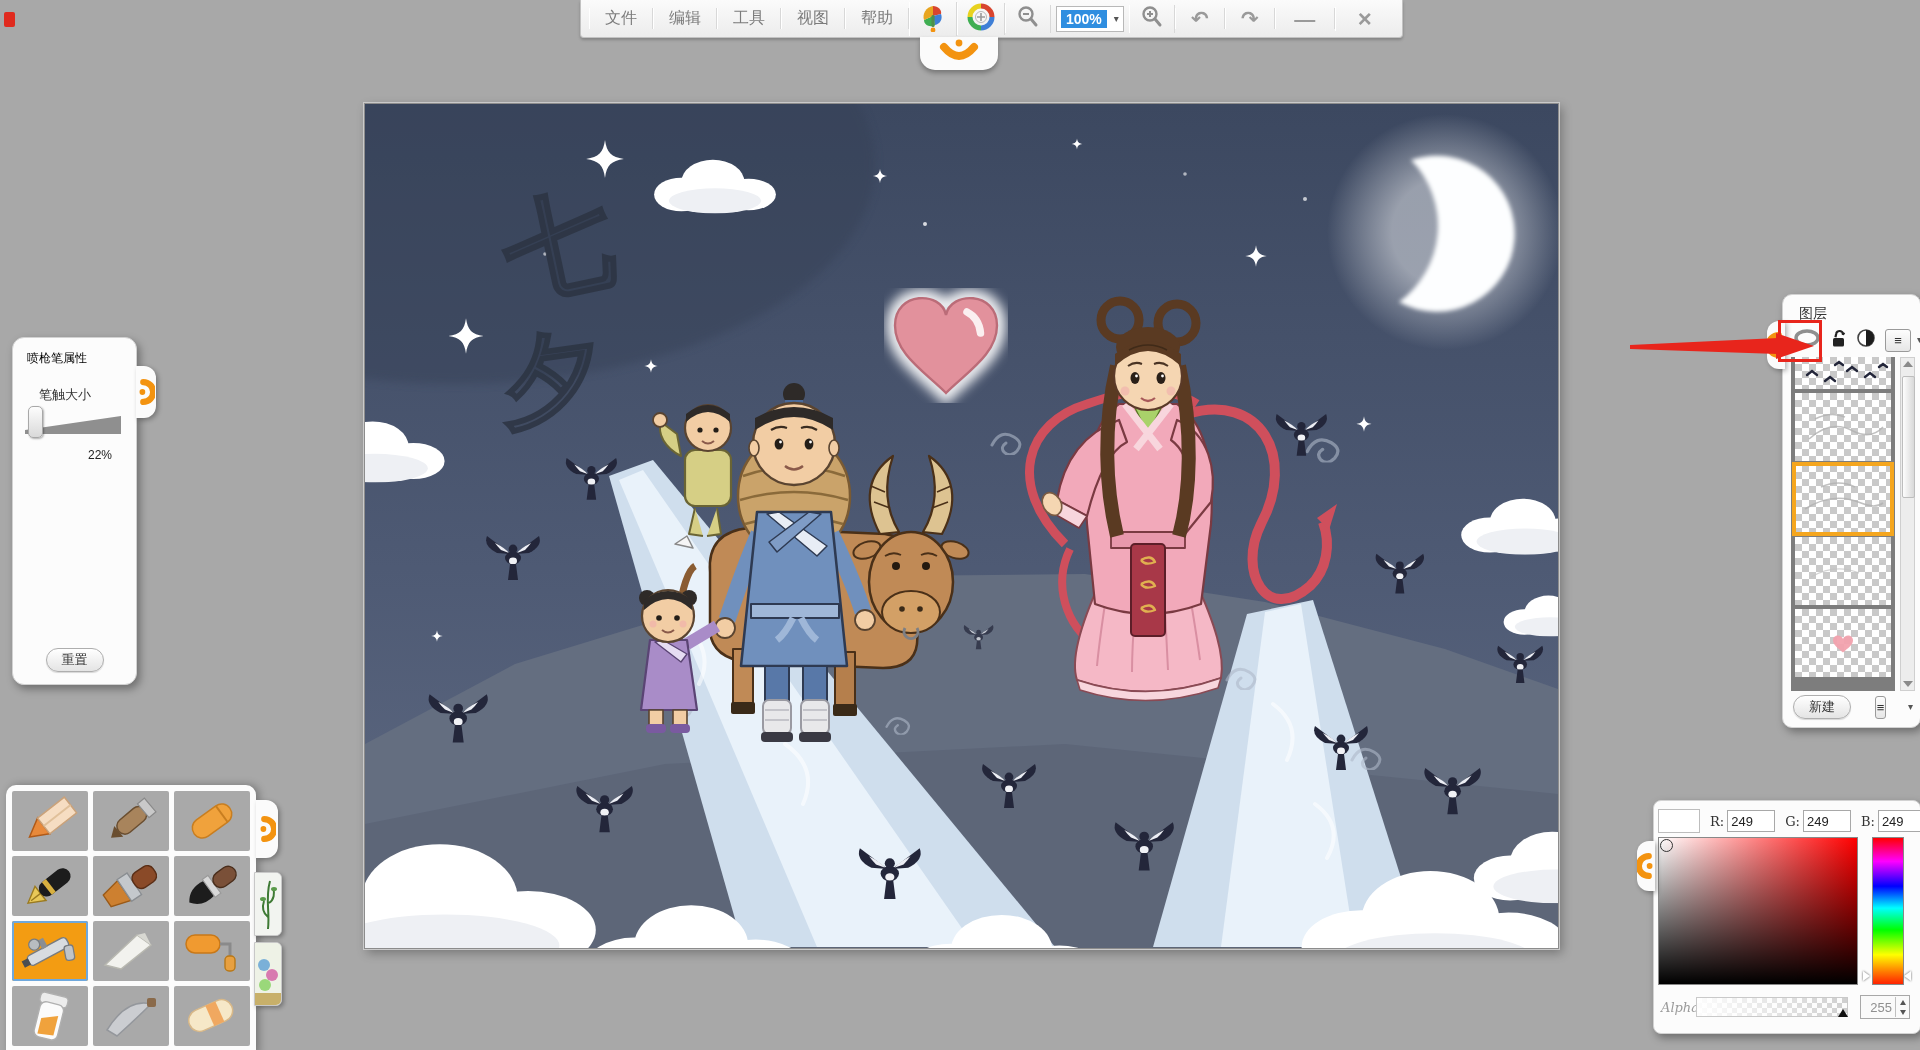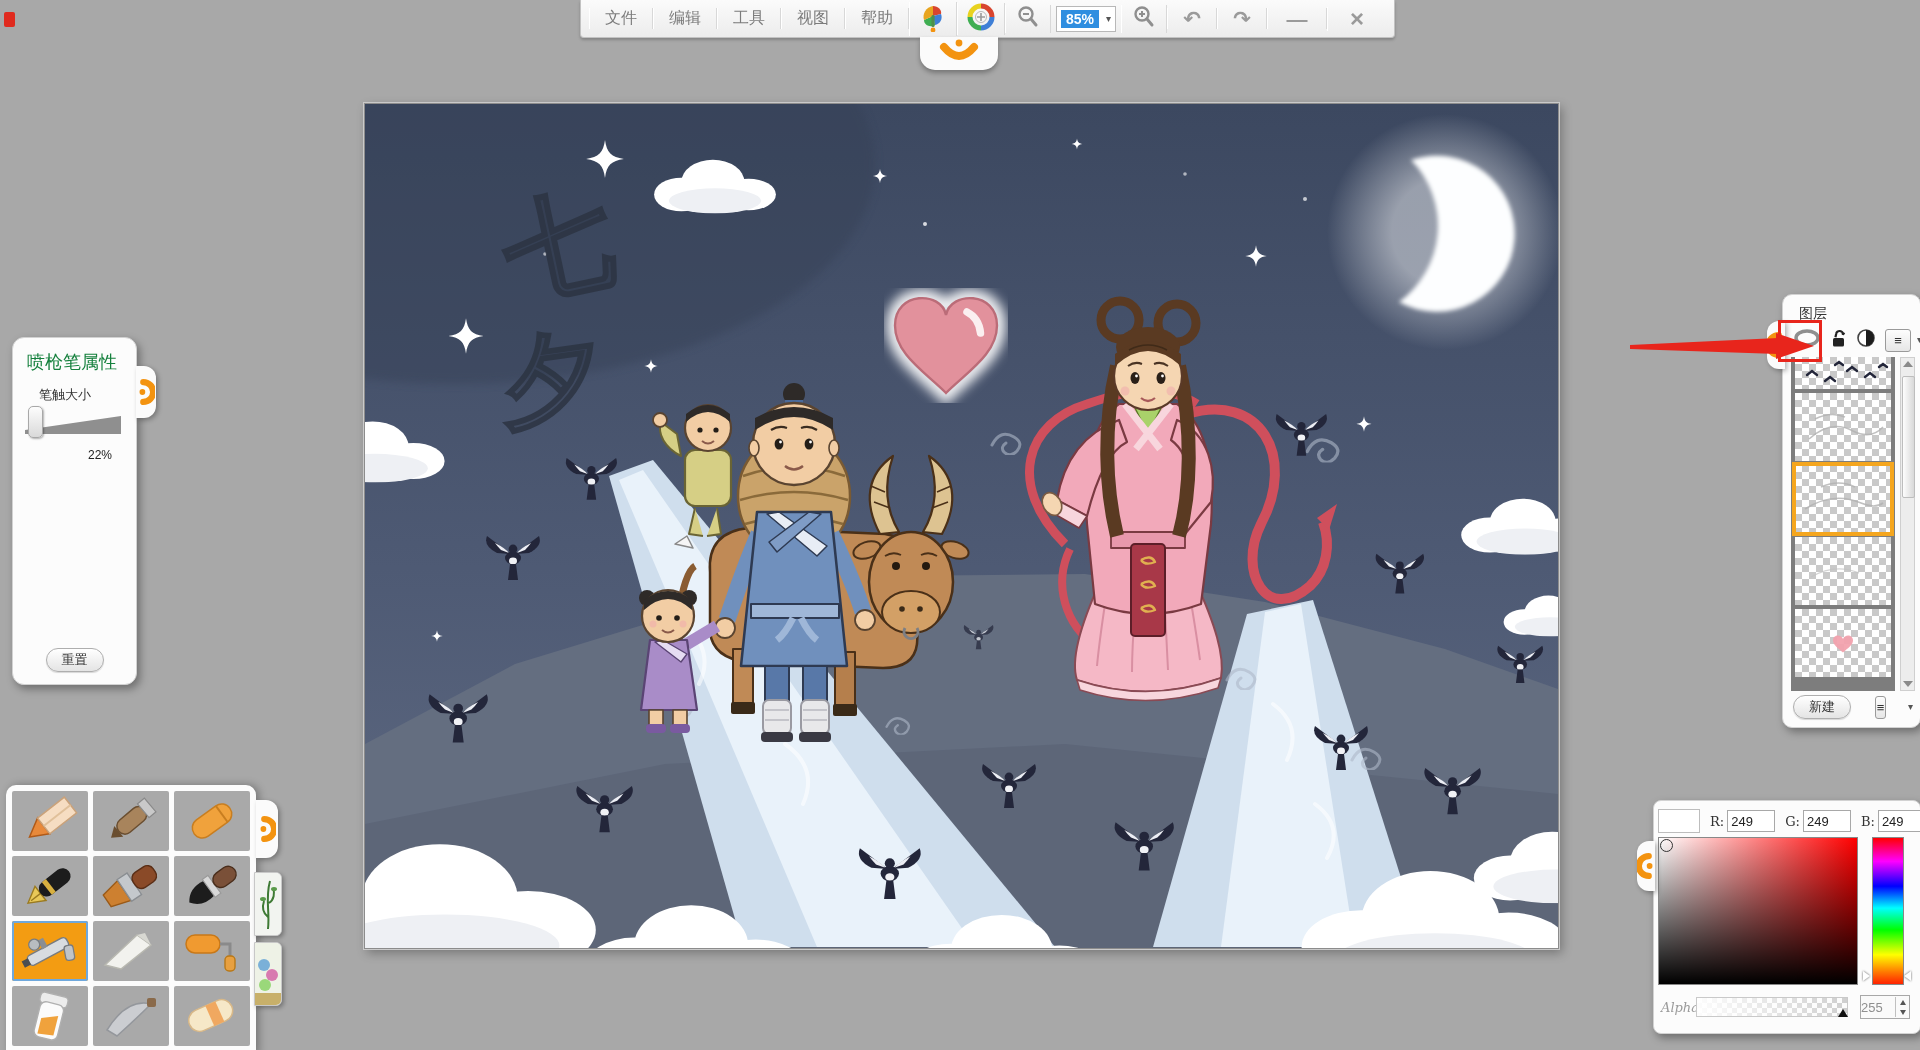--- a/index.html
+++ b/index.html
@@ -29,21 +29,21 @@
   .side-tab{position:absolute;background:#fbfbfb;box-shadow:2px 2px 5px rgba(0,0,0,.3);
      display:flex;align-items:center;justify-content:center}
   .tab-r{border-radius:0 12px 12px 0}
   .tab-l{border-radius:12px 0 0 12px}
 
   
   .panel{position:absolute;background:#fcfcfc;border:1px solid #d2d2d2;border-radius:12px;
      box-shadow:3px 4px 9px rgba(0,0,0,.35)}
 
   
-  .bp-title{position:absolute;left:14px;top:12px;font-size:18px;color:#15803d}
+  .bp-title{position:absolute;left:14px;top:12px;font-size:12px;color:#000000}
   .bp-label{position:absolute;left:26px;top:48px;font-size:13px;color:#333}
   .bp-slider{position:absolute;left:12px;top:72px;width:96px;height:26px}
   .bp-wedge{position:absolute;left:0;bottom:2px;width:96px;height:18px;background:#8f8f8f;
      clip-path:polygon(0 78%,100% 0,100% 100%,0 100%)}
   .bp-thumb{position:absolute;left:3px;top:-4px;width:13px;height:30px;border-radius:5px;
      background:linear-gradient(#fdfdfd,#d9d9d9);border:1px solid #a8a8a8;box-shadow:1px 1px 2px rgba(0,0,0,.3)}
   .bp-value{position:absolute;right:24px;top:110px;font-size:12px;color:#222}
   .pill-btn{position:absolute;font-size:13px;color:#333;padding:2px 15px;border:1px solid #aeaeae;
      border-radius:12px;background:linear-gradient(#ffffff,#e4e4e4);box-shadow:0 1px 1px rgba(0,0,0,.15);white-space:nowrap}
 
@@ -112,21 +112,21 @@
      font-size:13px;color:#9a9a9a}
   .cp-alpha{position:absolute;left:42px;top:196px;width:150px;height:18px;border:1px solid #c9c9c9;
      background-image:linear-gradient(to right,rgba(255,255,255,.95),rgba(255,255,255,0)),
        linear-gradient(45deg,#cfcfcf 25%,transparent 25%,transparent 75%,#cfcfcf 75%),
        linear-gradient(45deg,#cfcfcf 25%,transparent 25%,transparent 75%,#cfcfcf 75%);
      background-size:100% 100%,10px 10px,10px 10px;background-position:0 0,0 0,5px 5px}
   .alpha-mark{position:absolute;left:184px;top:208px;width:0;height:0;
      border-left:5px solid transparent;border-right:5px solid transparent;border-bottom:8px solid #111}
   .cp-spin{position:absolute;left:206px;top:194px;width:48px;height:22px;border:1px solid #a8a8a8;
      background:#fafafa;display:flex;align-items:center}
-  .cp-spin .val{flex:1;font-size:13px;color:#8f8f8f;padding-right:3px}
+  .cp-spin .val{flex:1;text-align:right;font-size:13px;color:#8f8f8f;padding-right:3px}
   .spin-btns{width:13px;display:flex;flex-direction:column;border-left:1px solid #c0c0c0}
   .spin-btns div{height:10px;display:flex;align-items:center;justify-content:center}
   .t-up{width:0;height:0;border-left:3.5px solid transparent;border-right:3.5px solid transparent;border-bottom:5px solid #555}
   .t-dn{width:0;height:0;border-left:3.5px solid transparent;border-right:3.5px solid transparent;border-top:5px solid #555}
 
   .rec-dot{position:absolute;left:4px;top:12px;width:11px;height:15px;background:#e02a1e;border-radius:2px}
 </style>
 </head>
 <body>
 
@@ -168,21 +168,21 @@
   <div class="tb-ico">
     <span>
       <svg width="24" height="24" viewBox="0 0 24 24">
         <circle cx="10" cy="9" r="6.5" fill="none" stroke="#8f8f8f" stroke-width="2.4"></circle>
         <line x1="7" y1="9" x2="13" y2="9" stroke="#8f8f8f" stroke-width="2"></line>
         <line x1="15" y1="14" x2="20" y2="20" stroke="#8f8f8f" stroke-width="3" stroke-linecap="round"></line>
       </svg>
     </span>
   </div>
   <div class="zoom-field">
-    <span class="zoom-value">85%</span>
+    <span class="zoom-value">100%</span>
     <span class="caret">▾</span>
   </div>
   <div class="tb-ico">
     <span>
       <svg width="24" height="24" viewBox="0 0 24 24">
         <circle cx="10" cy="9" r="6.5" fill="none" stroke="#8f8f8f" stroke-width="2.4"></circle>
         <line x1="7" y1="9" x2="13" y2="9" stroke="#8f8f8f" stroke-width="2"></line>
         <line x1="10" y1="6" x2="10" y2="12" stroke="#8f8f8f" stroke-width="2"></line>
         <line x1="15" y1="14" x2="20" y2="20" stroke="#8f8f8f" stroke-width="3" stroke-linecap="round"></line>
       </svg>

